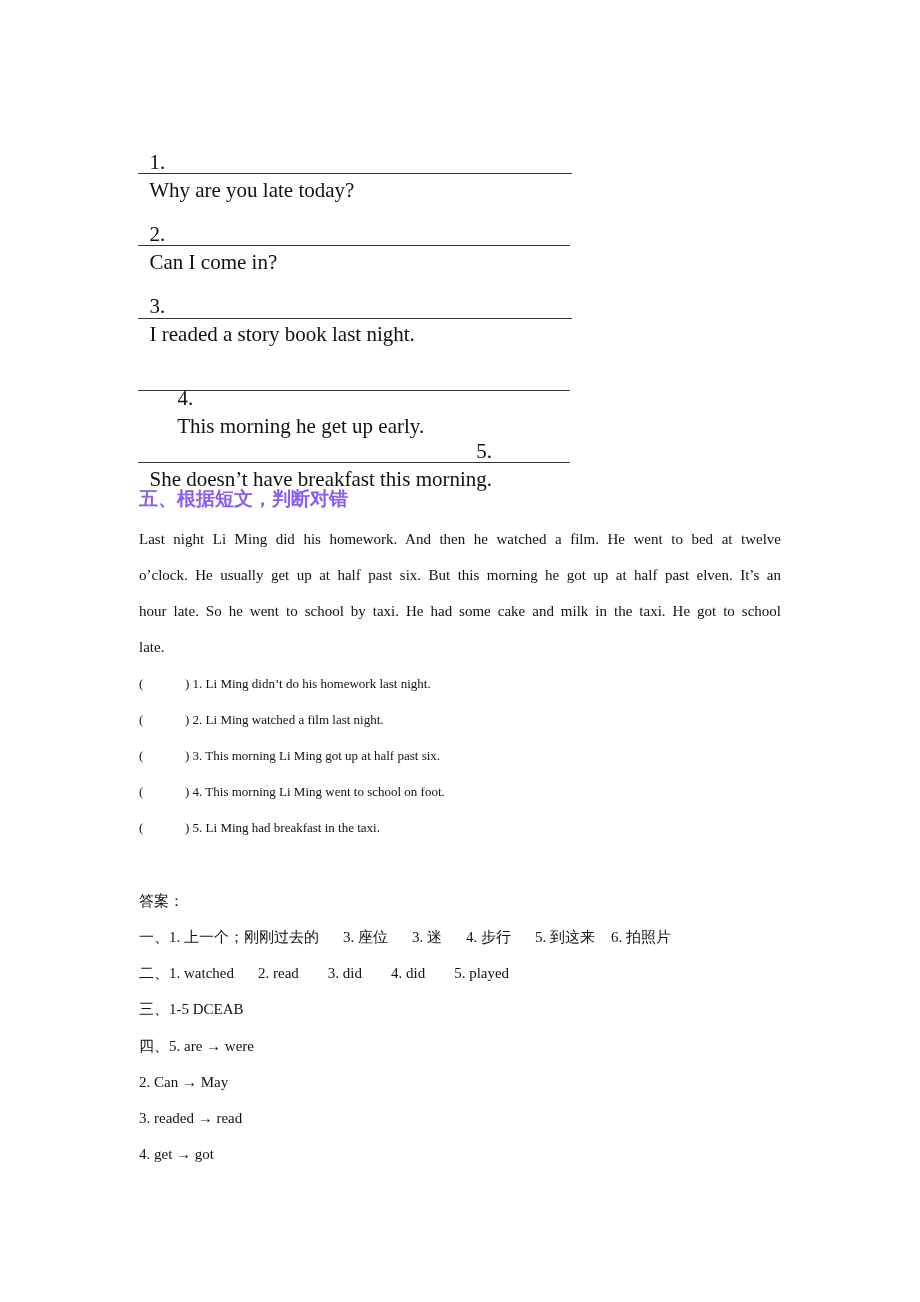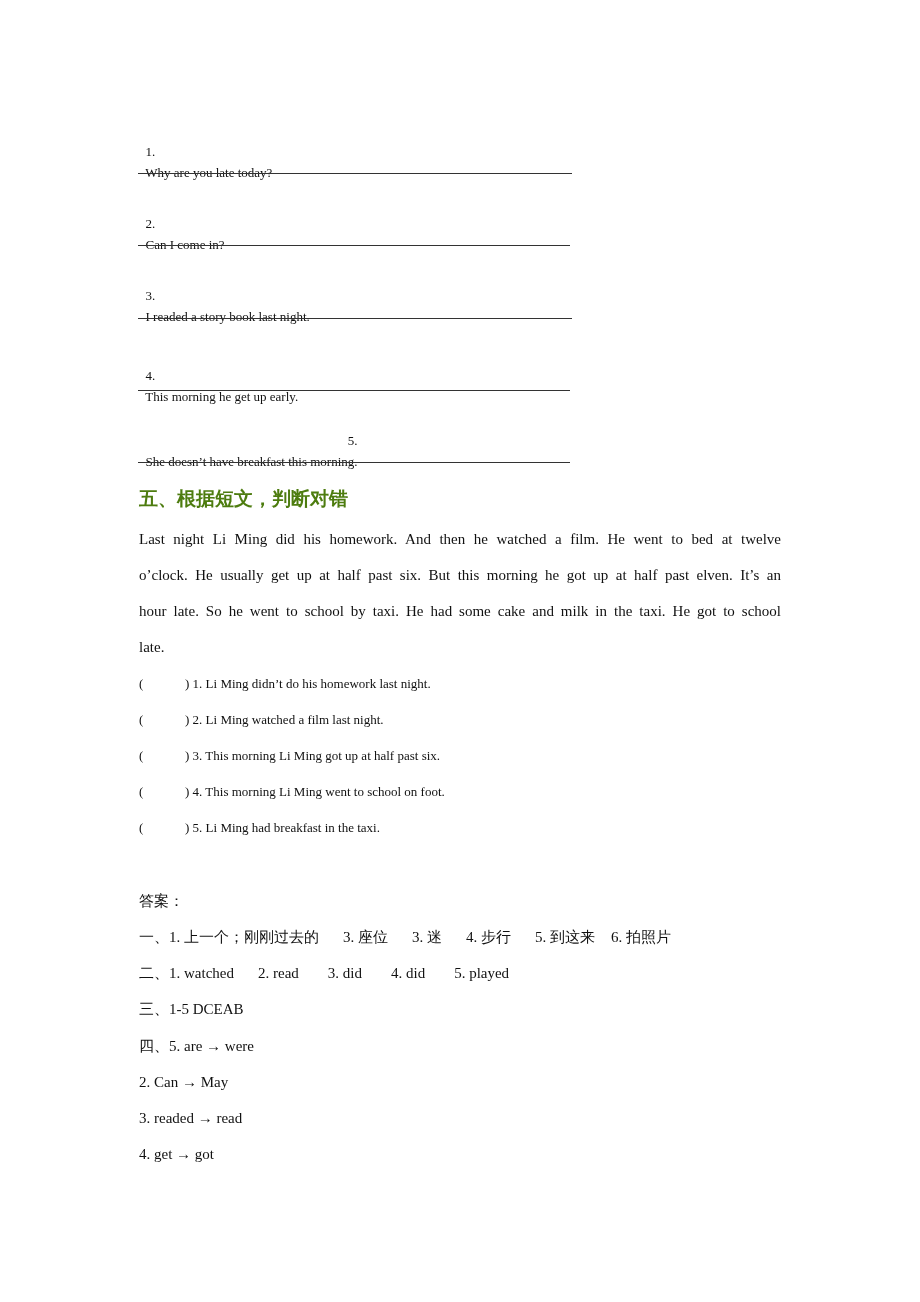--- a/index.html
+++ b/index.html
@@ -11,39 +11,39 @@
       width: 920px;
       height: 1302px;
       position: relative;
       overflow: hidden;
       font-family: "Liberation Serif", "DejaVu Serif", serif;
       color: #111111;
     }
     .line {
       position: absolute;
       left: 139px;
-      font-size: 13px;
-      line-height: 21px;
+      font-size: 21px;
+      line-height: 28px;
       white-space: pre;
     }
     .blank {
       position: absolute;
       left: 138px;
       height: 0;
       border-bottom: 1px solid #333333;
     }
     .heading {
       position: absolute;
       left: 139px;
       top: 484px;
       font-family: "DejaVu Sans", "Liberation Sans", sans-serif;
       font-weight: bold;
       font-size: 19px;
       line-height: 28px;
-      color: #4d7c0f;
+      color: #8b5cf6;
     }
     .passage {
       position: absolute;
       left: 139px;
       width: 642px;
       font-size: 15px;
       line-height: 36px;
       text-align: justify;
       text-align-last: justify;
     }
@@ -86,21 +86,21 @@
   <span>Can I come in?</span>
 </div>
 <div class="blank" style="top:245px; width:432px;"></div>
 
 <div class="line" style="top:264px;">
   <span>3.</span>
   <span>I readed a story book last night.</span>
 </div>
 <div class="blank" style="top:318px; width:434px;"></div>
 
-<div class="line" style="top:344px;">
+<div class="line" style="top:356px;margin-left:28px;">
   <span>4.</span>
   <span>This morning he get up early.</span>
 </div>
 <div class="blank" style="top:390px; width:432px;"></div>
 
 <div class="line" style="top:409px;text-align:right;">
   <span>5.</span>
   <span>She doesn’t have breakfast this morning.</span>
 </div>
 <div class="blank" style="top:462px; width:432px;"></div>

